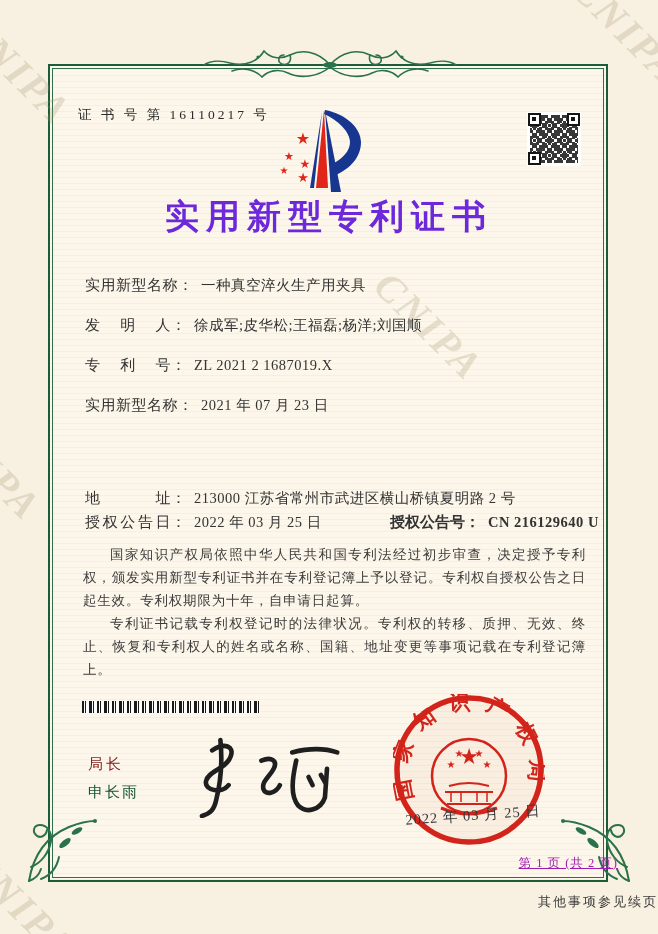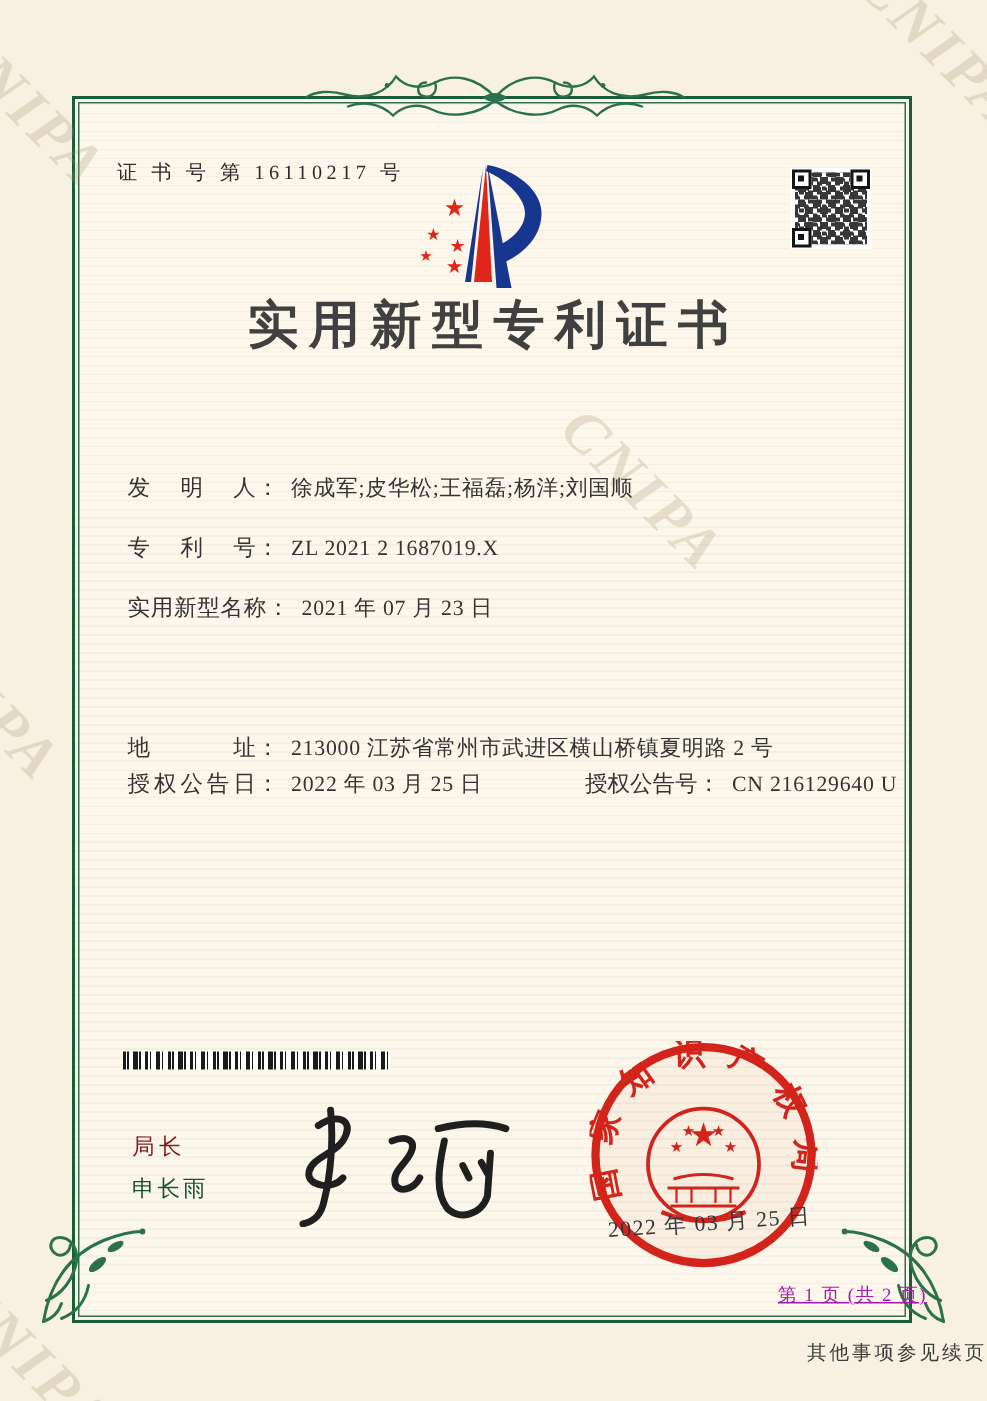--- a/index.html
+++ b/index.html
@@ -24,27 +24,27 @@
   .logo{position:absolute;left:262px;top:104px;width:112px;height:92px;}
   .qr{position:absolute;left:527px;top:112px;width:54px;height:54px;background:#fff;}
   .qr .noise{position:absolute;left:3px;top:3px;right:3px;bottom:3px;
          background-image:repeating-conic-gradient(#151515 0% 25%,transparent 0% 50%),
                           repeating-conic-gradient(#151515 0% 25%,transparent 0% 50%);
          background-size:6px 6px,10px 10px;background-position:0 0,2px 3px;opacity:.85;}
   .qr .f{position:absolute;width:13px;height:13px;border:2.5px solid #151515;background:#fff;box-sizing:border-box;}
   .qr .f::after{content:"";position:absolute;left:2px;top:2px;width:4px;height:4px;background:#151515;}
   .qr .f.tl{left:1px;top:1px}.qr .f.tr{right:1px;top:1px}.qr .f.bl{left:1px;bottom:1px}
   .title{position:absolute;left:0;top:194px;width:658px;text-align:center;
-         font-size:34px;font-weight:bold;letter-spacing:7px;color:#404040;}
+         font-size:34px;font-weight:bold;letter-spacing:7px;color:#6d28d9;}
   .field-row{position:absolute;left:85px;font-size:15px;color:#333;white-space:nowrap;}
   .field-label{display:inline-block;min-width:86px;text-align:justify;text-align-last:justify;
          letter-spacing:.5px;vertical-align:bottom;}
   .field-colon{margin-right:8px;}
   .field-value{font-size:14.5px;letter-spacing:.5px;color:#333;}
-  .grant2{position:absolute;left:305px;top:0;white-space:nowrap;}
+  .grant2{position:absolute;left:305px;top:0;white-space:nowrap;font-weight:bold;}
   .paras{position:absolute;left:83px;top:543px;width:503px;font-size:13.5px;
          line-height:23px;letter-spacing:.8px;color:#3c3c3c;text-align:justify;}
   .paras p{margin:0;text-indent:2em;}
   .barcode{position:absolute;left:82px;top:701px;width:178px;height:12px;
          background:repeating-linear-gradient(90deg,#1a1a1a 0 2px,#fdfdfd 2px 3px,#1a1a1a 3px 4px,
            #fdfdfd 4px 7px,#1a1a1a 7px 10px,#fdfdfd 10px 11px,#1a1a1a 11px 12px,#fdfdfd 12px 15px);}
   .signer-title{position:absolute;left:88px;top:755px;font-size:15px;letter-spacing:3px;color:#7f1d1d;}
   .signer-name{position:absolute;left:88px;top:783px;font-size:15px;letter-spacing:2px;color:#14532d;}
   .signature{position:absolute;left:172px;top:736px;width:188px;height:82px;}
   .seal{position:absolute;left:393px;top:694px;width:152px;height:152px;}
@@ -129,39 +129,46 @@
 
     <div class="qr">
       <div class="noise"></div>
       <div class="f tl"></div>
       <div class="f tr"></div>
       <div class="f bl"></div>
     </div>
 
     <div class="title">实用新型专利证书</div>
 
+    <div class="field-row" style="top:276px">
+      <span class="field-label">实用新型名称</span><span class="field-colon">：</span><span class="field-value">一种真空淬火生产用夹具</span>
+    </div>
     <div class="field-row" style="top:316px">
       <span class="field-label">发明人</span><span class="field-colon">：</span><span class="field-value">徐成军;皮华松;王福磊;杨洋;刘国顺</span>
     </div>
     <div class="field-row" style="top:356px">
       <span class="field-label">专利号</span><span class="field-colon">：</span><span class="field-value">ZL 2021 2 1687019.X</span>
     </div>
     <div class="field-row" style="top:396px">
       <span class="field-label">实用新型名称</span><span class="field-colon">：</span><span class="field-value">2021 年 07 月 23 日</span>
     </div>
     <div class="field-row" style="top:489px">
       <span class="field-label">地址</span><span class="field-colon">：</span><span class="field-value">213000 江苏省常州市武进区横山桥镇夏明路 2 号</span>
     </div>
     <div class="field-row" style="top:513px;width:520px">
       <span class="field-label">授权公告日</span><span class="field-colon">：</span><span class="field-value">2022 年 03 月 25 日</span>
       <span class="grant2">
         <span>授权公告号</span><span class="field-colon">：</span><span class="field-value">CN 216129640 U</span>
       </span>
     </div>
 
+    <div class="paras">
+      <p>国家知识产权局依照中华人民共和国专利法经过初步审查，决定授予专利权，颁发实用新型专利证书并在专利登记簿上予以登记。专利权自授权公告之日起生效。专利权期限为十年，自申请日起算。</p>
+      <p>专利证书记载专利权登记时的法律状况。专利权的转移、质押、无效、终止、恢复和专利权人的姓名或名称、国籍、地址变更等事项记载在专利登记簿上。</p>
+    </div>
 
     <div class="barcode"></div>
 
     <div class="signer-title">局长</div>
     <div class="signer-name">申长雨</div>
 
     <svg class="signature" viewBox="0 0 165 80">
       <g fill="none" stroke="#1f1f1f" stroke-width="4.5" stroke-linecap="round" stroke-linejoin="round">
         <path d="M30,14 C42,6 52,10 48,20 C44,32 26,34 24,44 C22,54 40,56 46,48"></path>
         <path d="M38,4 C40,24 38,46 34,62 C32,72 28,76 20,78"></path>

